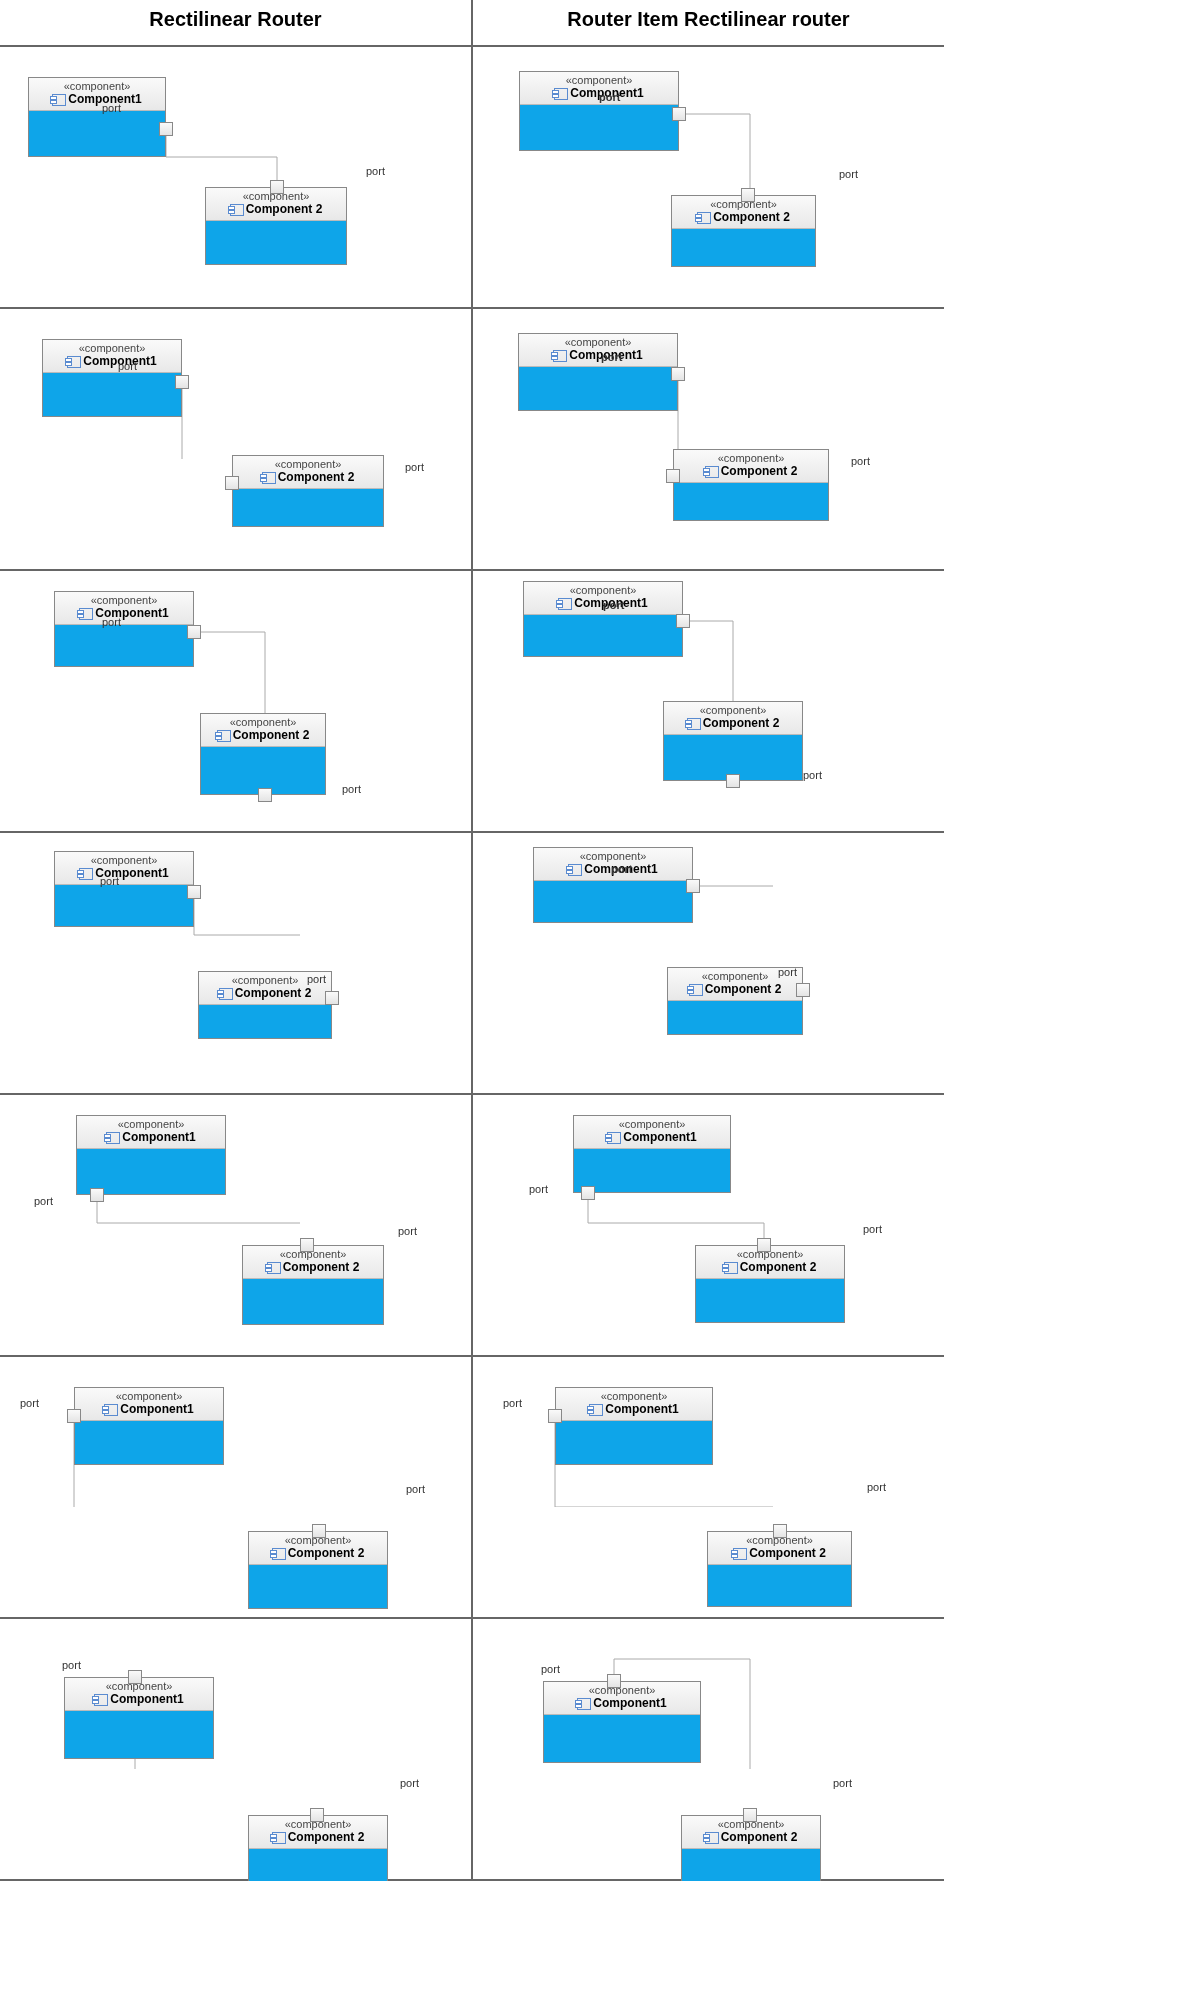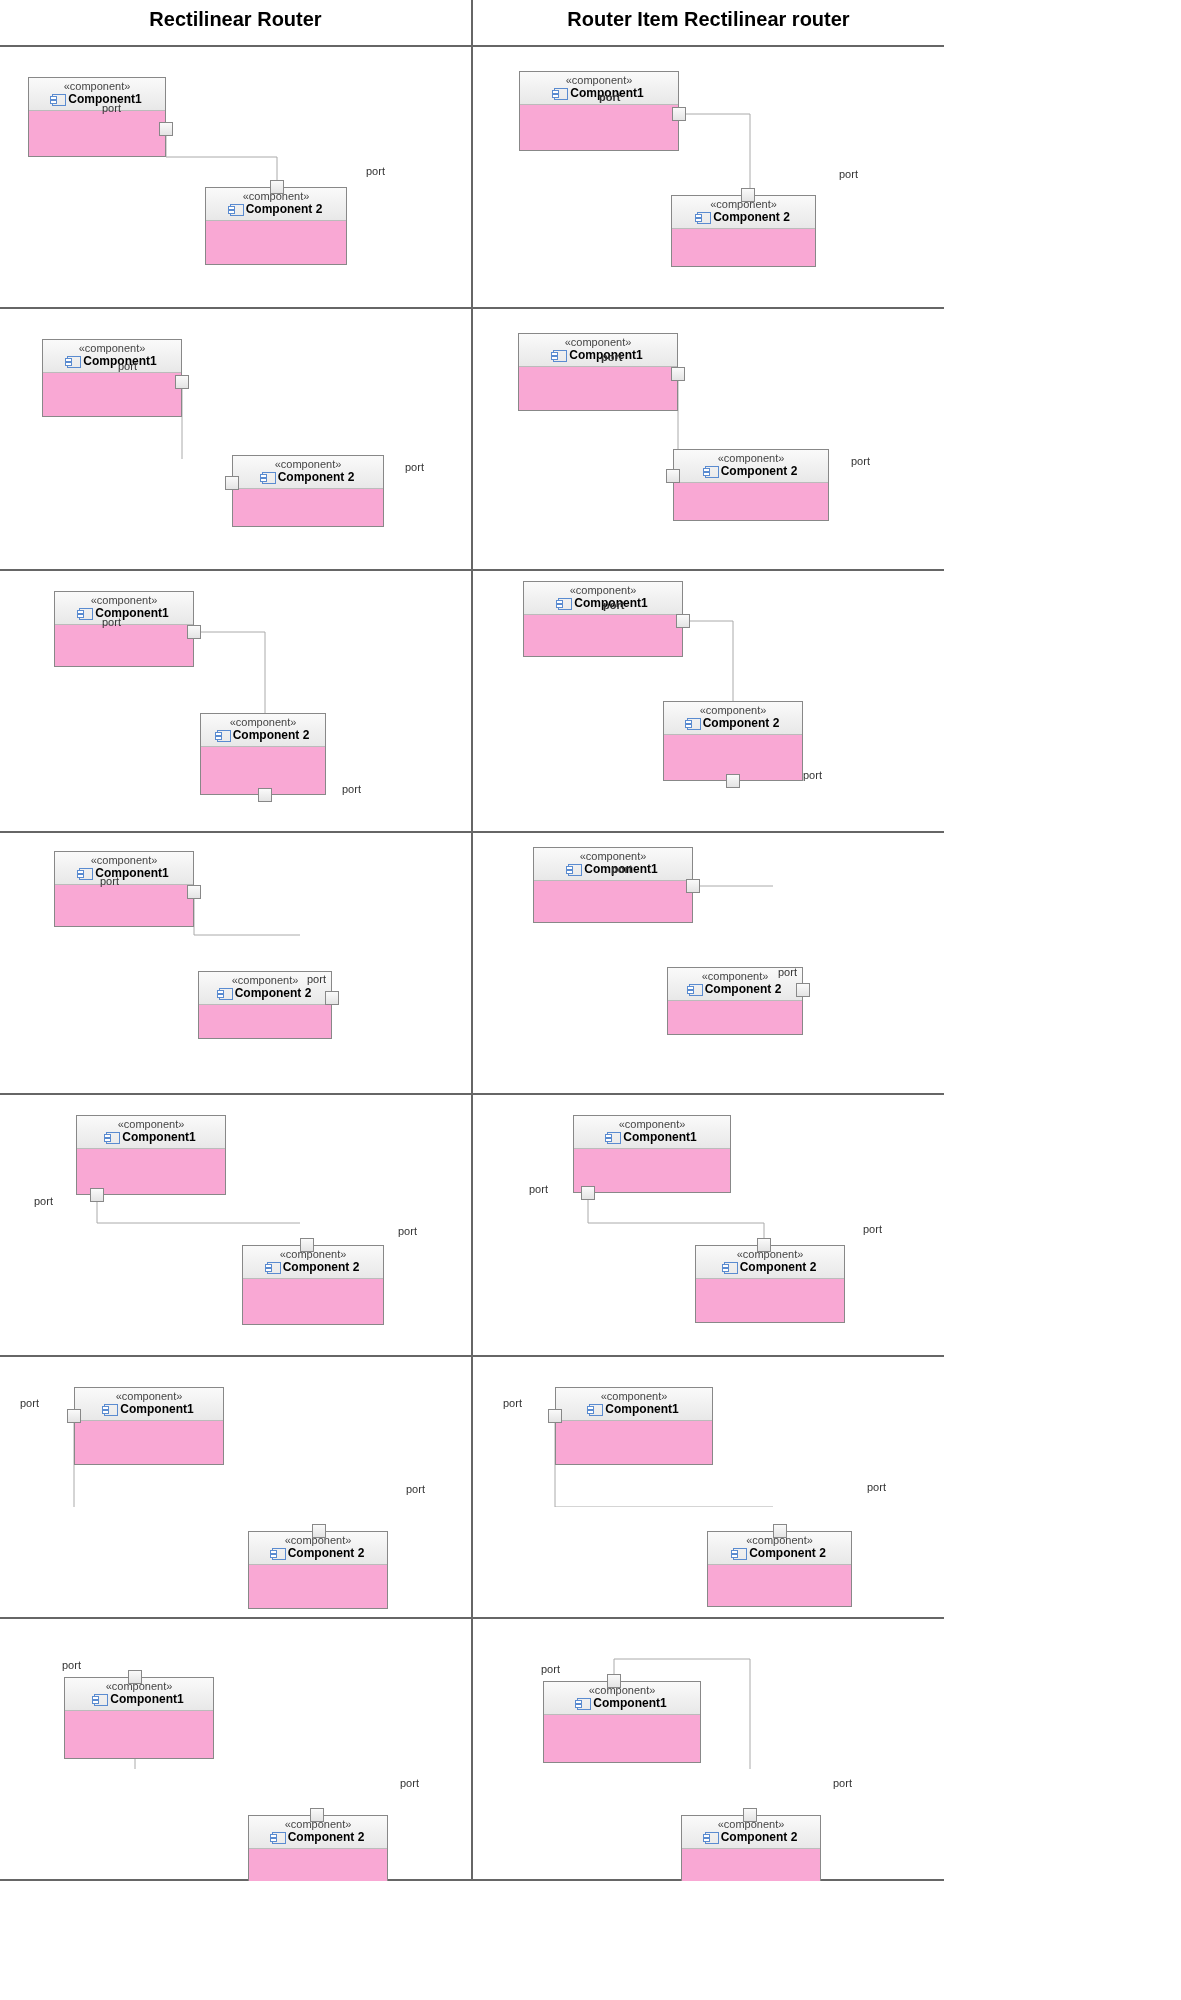--- a/index.html
+++ b/index.html
@@ -36,21 +36,21 @@
     height: 260px;
   }
   .cell:first-child {
     border-right: 2px solid #666;
   }
 
   
   .comp {
     position: absolute;
     border: 1px solid #888;
-    background: #f9a8d4;
+    background: #0ea5e9;
     box-sizing: border-box;
     z-index: 10;
   }
   .comp-head {
     background: linear-gradient(#fafafa, #e8e8e8);
     border-bottom: 1px solid #bbb;
     padding: 2px 4px 4px 4px;
     text-align: center;
   }
   .stereo {

